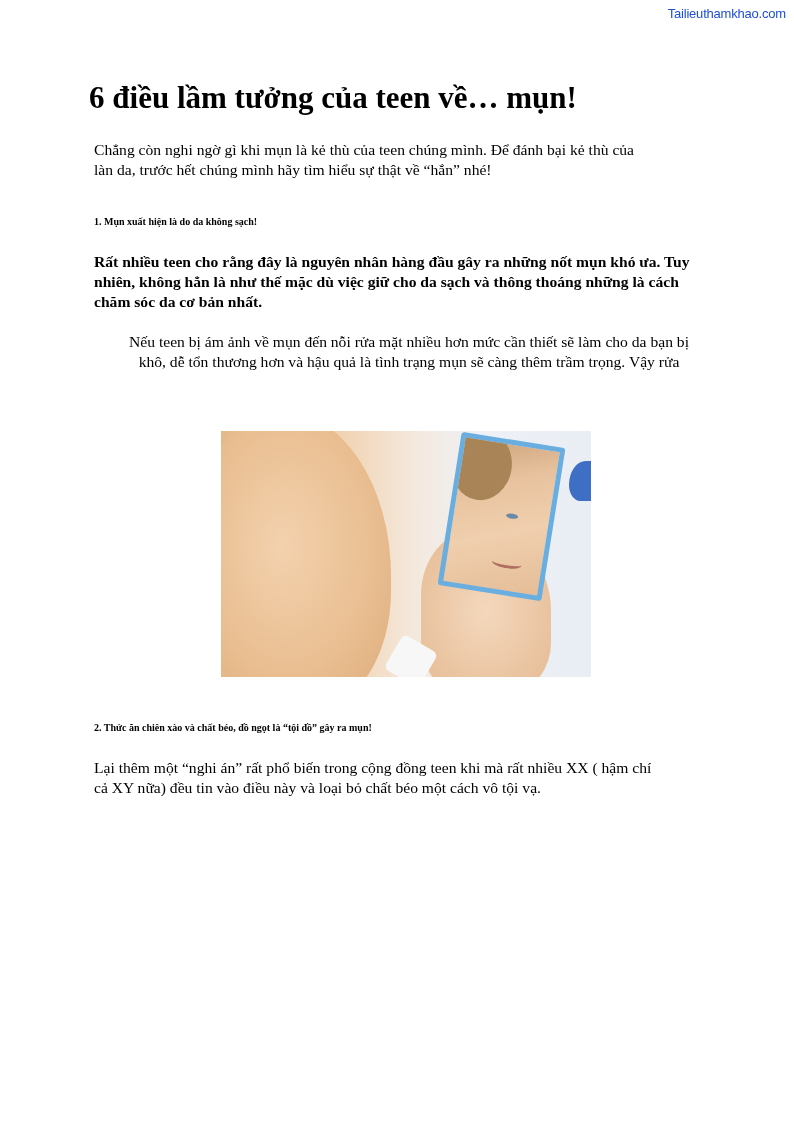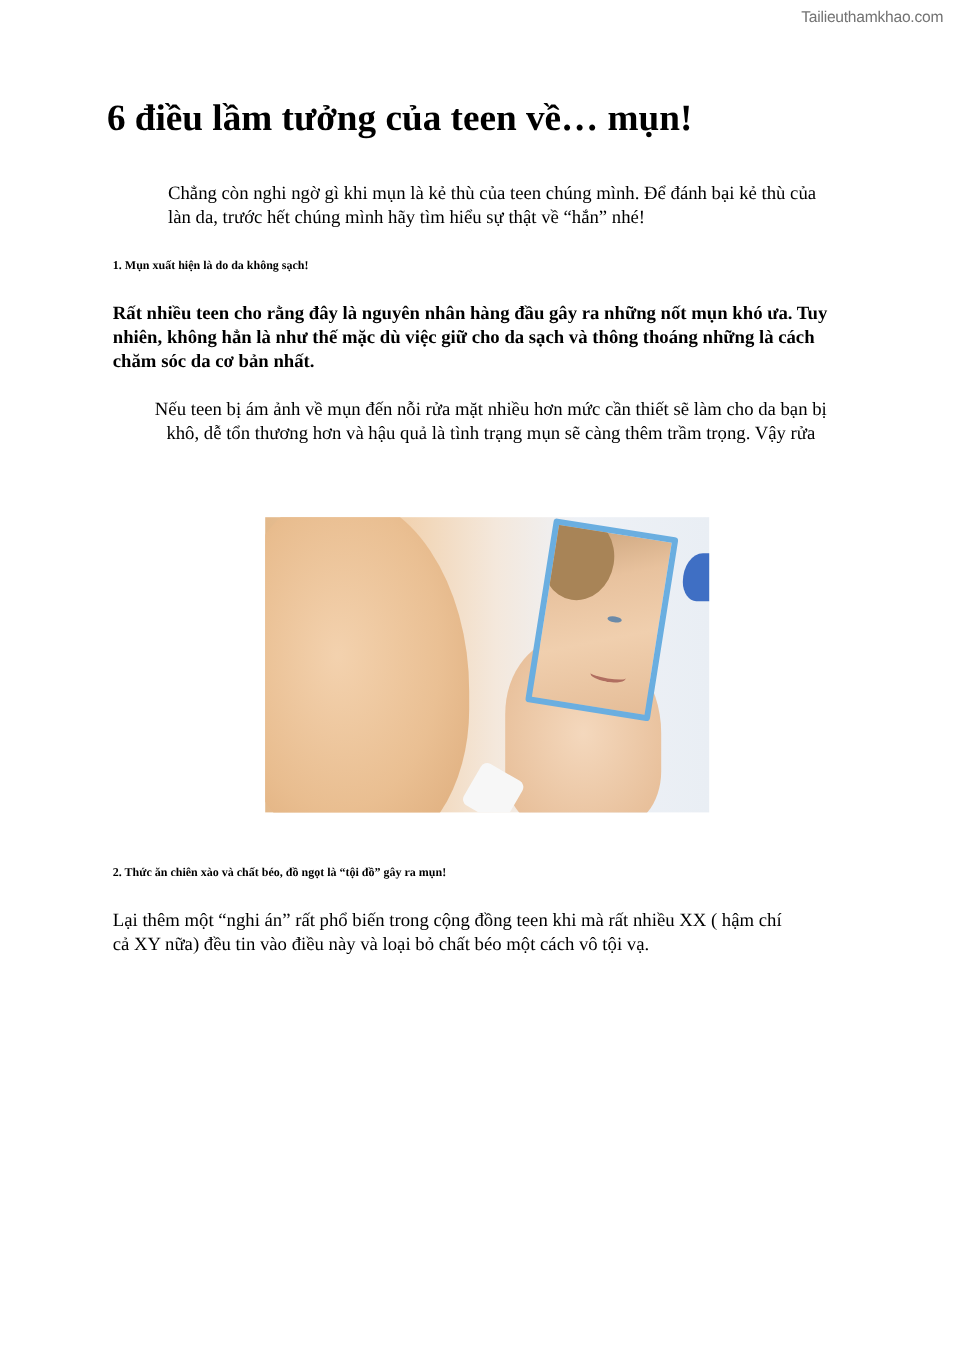--- a/index.html
+++ b/index.html
@@ -3,21 +3,21 @@
   <meta charset="utf-8">
   <style>
     html, body { margin: 0; padding: 0; }
     body {
       width: 794px; height: 1123px; background: #ffffff; position: relative; overflow: hidden;
       font-family: "Liberation Serif", "DejaVu Serif", serif; color: #000;
     }
     .watermark {
       position: absolute; top: 6px; right: 8px;
       font-family: "Liberation Sans", "DejaVu Sans", sans-serif;
-      font-size: 13px; color: #737373; letter-spacing: -0.2px;
+      font-size: 13px; color: #1d4ed8; letter-spacing: -0.2px;
     }
     .title {
       position: absolute; top: 79px; left: 0; width: 666px; text-align: center;
       font-size: 31px; font-weight: bold; line-height: 38px; margin: 0;
     }
     .para {
       position: absolute; left: 94px; width: 630px;
       font-size: 15.6px; line-height: 20px; margin: 0;
     }
     .heading {
@@ -64,21 +64,21 @@
       background: #3f6fc4; border-radius: 60% 0 0 40%;
     }
   </style>
 </head>
 <body>
 
 <div class="watermark">Tailieuthamkhao.com</div>
 
 <h1 class="title">6 điều lầm tưởng của teen về… mụn!</h1>
 
-<p class="para" style="top:152px;margin-left:46px;">
+<p class="para" style="top:140px;">
   <span>Chẳng còn nghi ngờ gì khi mụn là kẻ thù của teen chúng mình. Để đánh bại kẻ thù của</span><br>
   <span>làn da, trước hết chúng mình hãy tìm hiểu sự thật về “hắn” nhé!</span>
 </p>
 
 <h2 class="heading" style="top:212px;">1. Mụn xuất hiện là do da không sạch!</h2>
 
 <p class="para" style="top:252px;font-weight:bold;">
   <span>Rất nhiều teen cho rằng đây là nguyên nhân hàng đầu gây ra những nốt mụn khó ưa. Tuy</span><br>
   <span>nhiên, không hẳn là như thế mặc dù việc giữ cho da sạch và thông thoáng những là cách</span><br>
   <span>chăm sóc da cơ bản nhất.</span>

